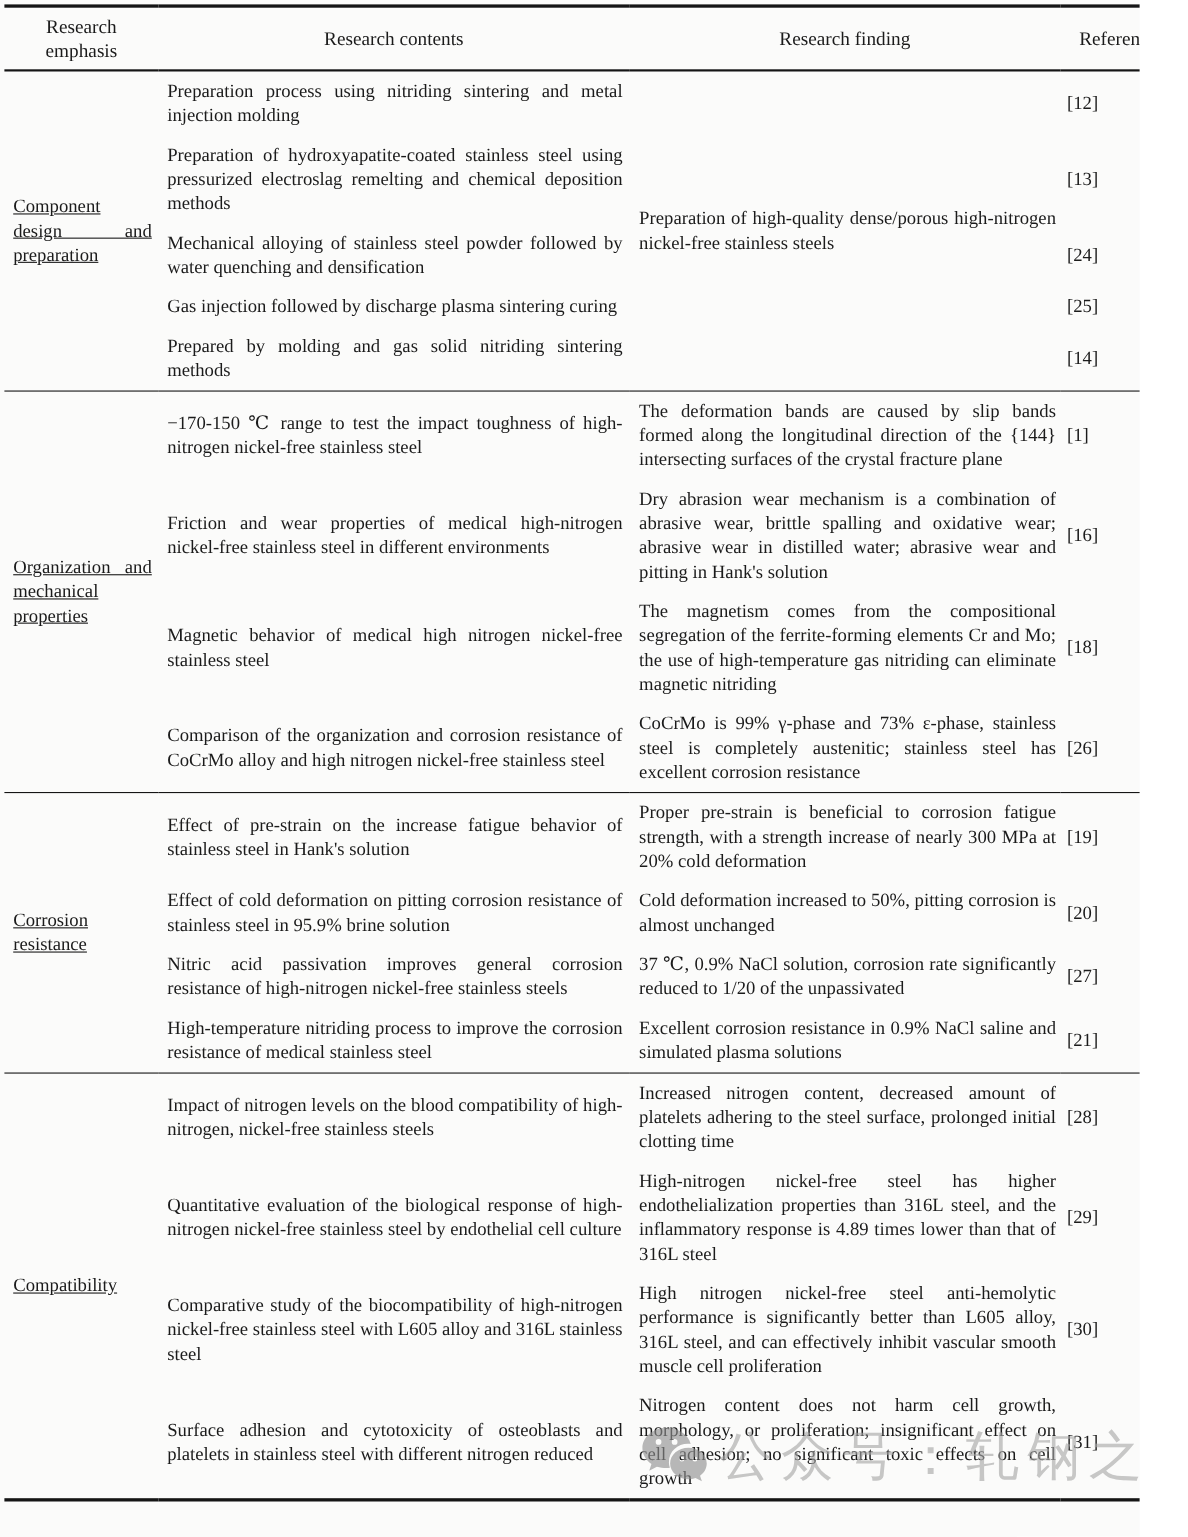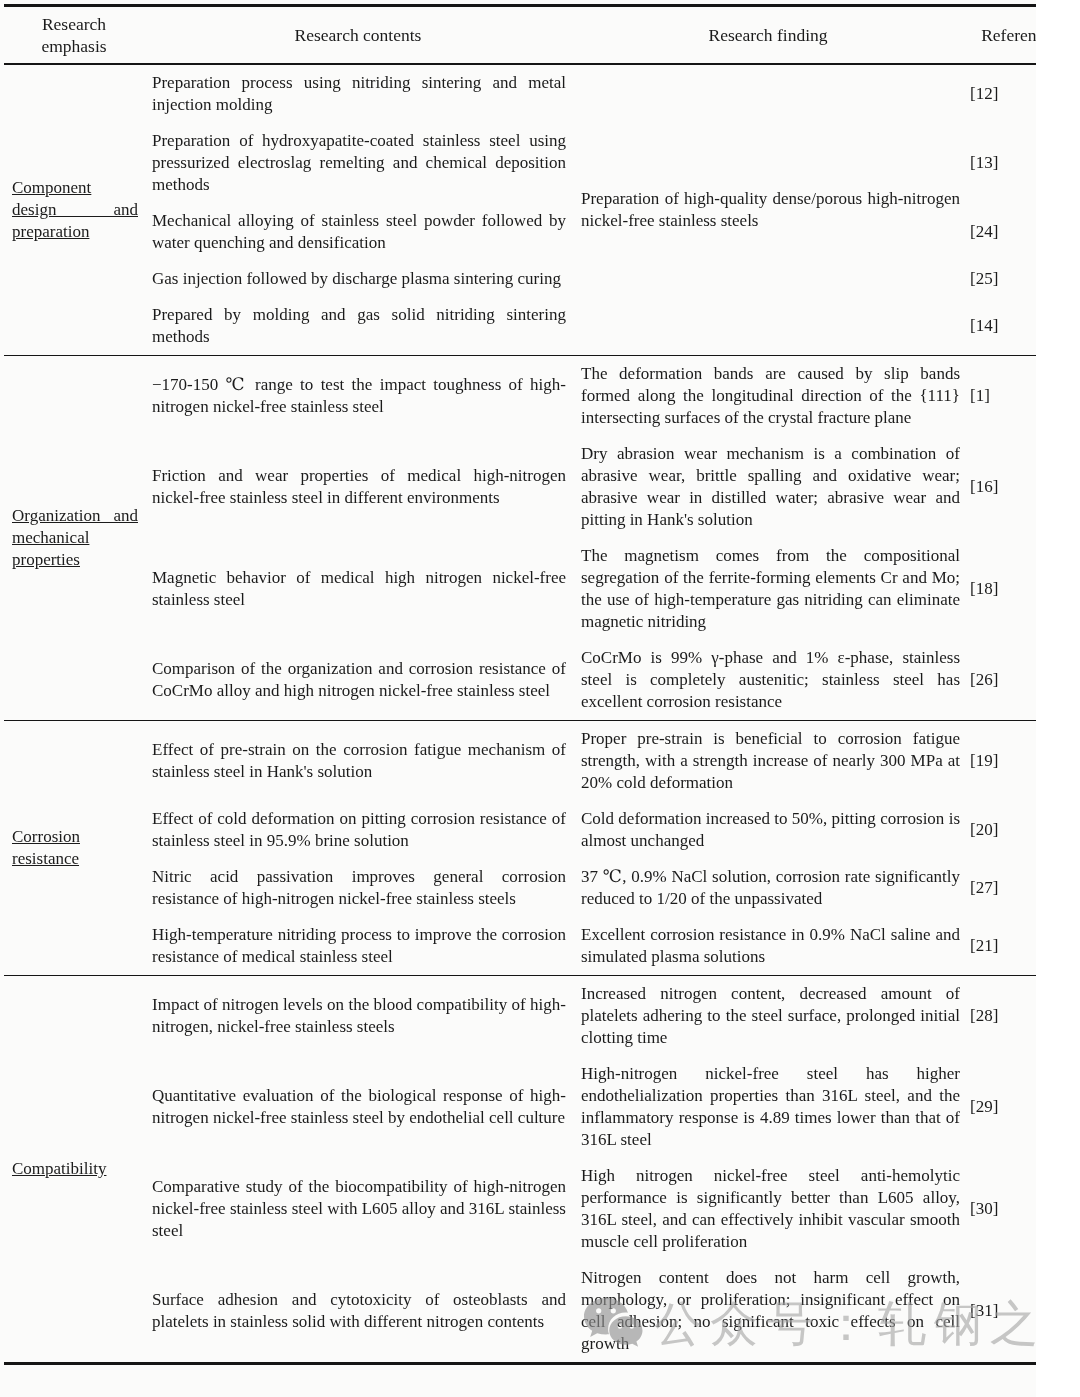--- a/index.html
+++ b/index.html
@@ -122,44 +122,44 @@
       <tr>
         <td class="content">Prepared by molding and gas solid nitriding sintering methods</td>
         <td class="ref">[14]</td>
       </tr>
     </tbody>
 
     <tbody>
       <tr>
         <td class="emphasis" rowspan="4">Organization and mechanical properties</td>
         <td class="content">−170-150 ℃  range to test the impact toughness of high-nitrogen nickel-free stainless steel</td>
-        <td class="finding">The deformation bands are caused by slip bands formed along the longitudinal direction of the {111} intersecting surfaces of the crystal fracture plane</td>
+        <td class="finding">The deformation bands are caused by slip bands formed along the longitudinal direction of the {144} intersecting surfaces of the crystal fracture plane</td>
         <td class="ref">[1]</td>
       </tr>
       <tr>
         <td class="content">Friction and wear properties of medical high-nitrogen nickel-free stainless steel in different environments</td>
         <td class="finding">Dry abrasion wear mechanism is a combination of abrasive wear, brittle spalling and oxidative wear; abrasive wear in distilled water; abrasive wear and pitting in Hank's solution</td>
         <td class="ref">[16]</td>
       </tr>
       <tr>
         <td class="content">Magnetic behavior of medical high nitrogen nickel-free stainless steel</td>
         <td class="finding">The magnetism comes from the compositional segregation of the ferrite-forming elements Cr and Mo; the use of high-temperature gas nitriding can eliminate magnetic nitriding</td>
         <td class="ref">[18]</td>
       </tr>
       <tr>
         <td class="content">Comparison of the organization and corrosion resistance of CoCrMo alloy and high nitrogen nickel-free stainless steel</td>
-        <td class="finding">CoCrMo is 99% γ-phase and 1% ε-phase, stainless steel is completely austenitic; stainless steel has excellent corrosion resistance</td>
+        <td class="finding">CoCrMo is 99% γ-phase and 73% ε-phase, stainless steel is completely austenitic; stainless steel has excellent corrosion resistance</td>
         <td class="ref">[26]</td>
       </tr>
     </tbody>
 
     <tbody>
       <tr>
         <td class="emphasis" rowspan="4">Corrosion resistance</td>
-        <td class="content">Effect of pre-strain on the corrosion fatigue mechanism of stainless steel in Hank's solution</td>
+        <td class="content">Effect of pre-strain on the increase fatigue behavior of stainless steel in Hank's solution</td>
         <td class="finding">Proper pre-strain is beneficial to corrosion fatigue strength, with a strength increase of nearly 300 MPa at 20% cold deformation</td>
         <td class="ref">[19]</td>
       </tr>
       <tr>
         <td class="content">Effect of cold deformation on pitting corrosion resistance of stainless steel in 95.9% brine solution</td>
         <td class="finding">Cold deformation increased to 50%, pitting corrosion is almost unchanged</td>
         <td class="ref">[20]</td>
       </tr>
       <tr>
         <td class="content">Nitric acid passivation improves general corrosion resistance of high-nitrogen nickel-free stainless steels</td>
@@ -184,21 +184,21 @@
         <td class="content">Quantitative evaluation of the biological response of high-nitrogen nickel-free stainless steel by endothelial cell culture</td>
         <td class="finding">High-nitrogen nickel-free steel has higher endothelialization properties than 316L steel, and the inflammatory response is 4.89 times lower than that of 316L steel</td>
         <td class="ref">[29]</td>
       </tr>
       <tr>
         <td class="content">Comparative study of the biocompatibility of high-nitrogen nickel-free stainless steel with L605 alloy and 316L stainless steel</td>
         <td class="finding">High nitrogen nickel-free steel anti-hemolytic performance is significantly better than L605 alloy, 316L steel, and can effectively inhibit vascular smooth muscle cell proliferation</td>
         <td class="ref">[30]</td>
       </tr>
       <tr>
-        <td class="content">Surface adhesion and cytotoxicity of osteoblasts and platelets in stainless solid with different nitrogen contents</td>
+        <td class="content">Surface adhesion and cytotoxicity of osteoblasts and platelets in stainless steel with different nitrogen reduced</td>
         <td class="finding">Nitrogen content does not harm cell growth, morphology, or proliferation; insignificant effect on cell adhesion; no significant toxic effects on cell growth</td>
         <td class="ref">[31]</td>
       </tr>
     </tbody>
   </table>
 
   <div class="watermark">
     <svg width="62" height="56" viewBox="0 0 62 56" aria-hidden="true">
       <g fill="#8f8f8f">
         <path d="M24 2C11.8 2 2 10.3 2 20.5c0 5.8 3.2 10.9 8.2 14.3l-2 6.2 7-3.7c2.7.8 5.6 1.2 8.8 1.2 1 0 2-.05 3-.15-.6-1.6-.9-3.3-.9-5.05C26.1 23.5 33.9 16.6 43.5 16.6c.8 0 1.6.05 2.4.15C43.9 8.3 34.8 2 24 2zm-7.3 10.2a2.6 2.6 0 1 1 0 5.2 2.6 2.6 0 0 1 0-5.2zm14.6 0a2.6 2.6 0 1 1 0 5.2 2.6 2.6 0 0 1 0-5.2z"></path>

